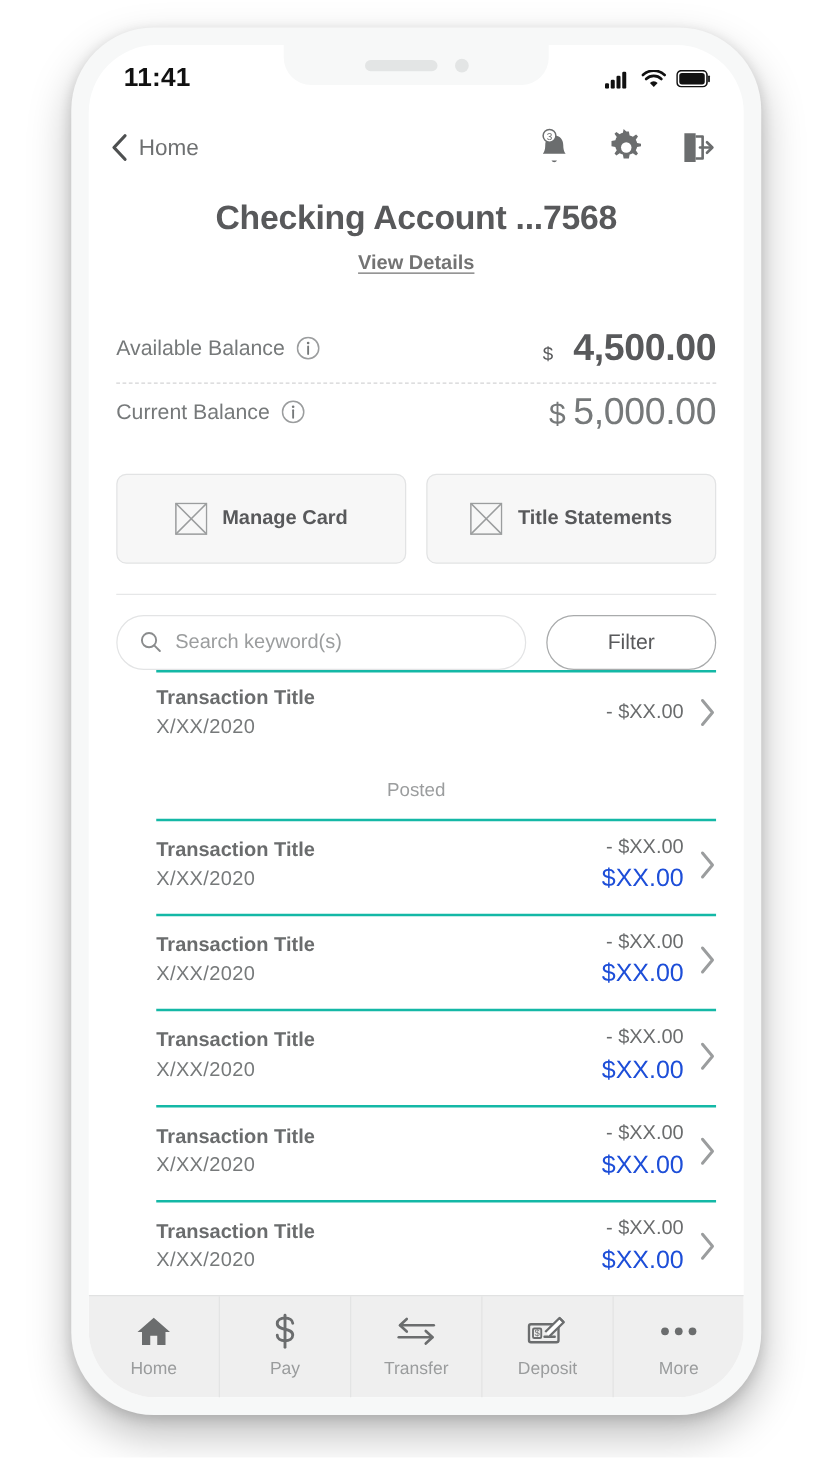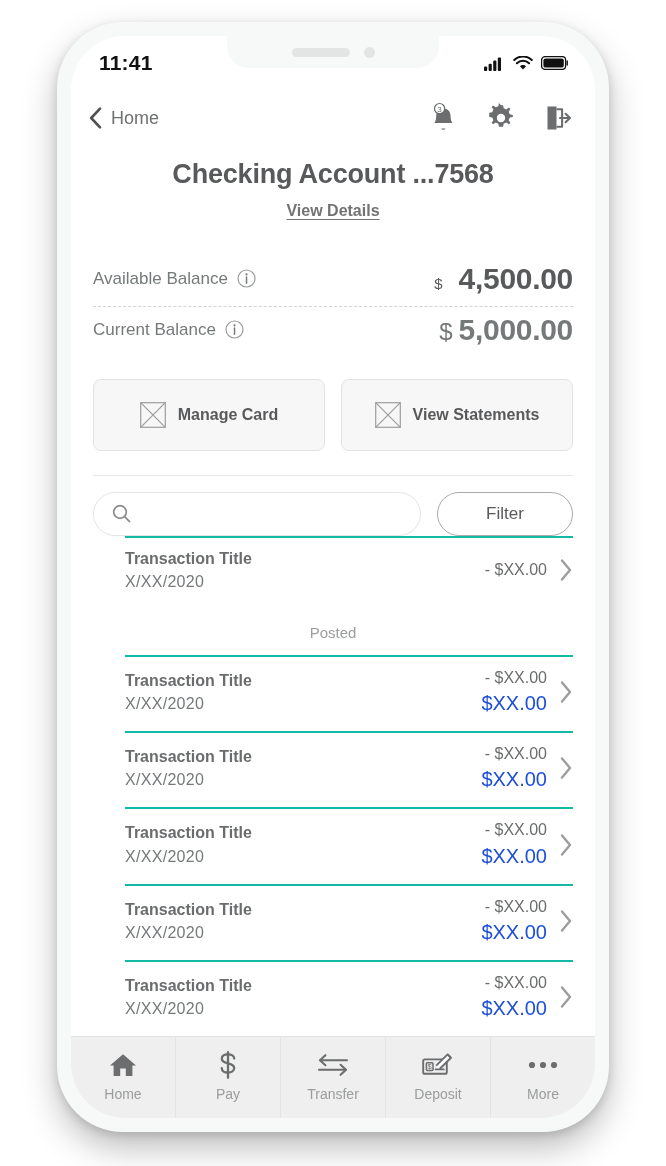--- a/index.html
+++ b/index.html
@@ -177,21 +177,21 @@
     font-size: 15px;
     margin-right: 4px;
   }
   .balance-amount .val {
     font-size: 30px;
     letter-spacing: -0.3px;
   }
   .balance-amount.primary .val { font-weight: bold; margin-left: 12px; }
   .balance-amount.secondary { color: #76797a; }
   .balance-amount.secondary .cur { font-size: 24px; margin-right: 6px; }
-  .balance-amount.secondary .val { font-weight: bold; text-align: right; }
+  .balance-amount.secondary .val { font-weight: normal; text-align: right; }
 
   
   .actions {
     flex: 0 0 auto;
     display: flex;
     gap: 16px;
     margin: 22px 22px 0;
   }
   .action-btn {
     flex: 1;
@@ -459,31 +459,32 @@
           <rect x="0.7" y="0.7" width="24.6" height="24.6" fill="none" stroke="#9b9d9e" stroke-width="1.2"></rect>
           <path d="M0.7 0.7 L25.3 25.3 M25.3 0.7 L0.7 25.3" stroke="#9b9d9e" stroke-width="1.2"></path>
         </svg>
         <span class="action-btn-label">Manage Card</span>
       </div>
       <div class="action-btn">
         <svg class="placeholder-box" width="26" height="26" viewBox="0 0 26 26">
           <rect x="0.7" y="0.7" width="24.6" height="24.6" fill="none" stroke="#9b9d9e" stroke-width="1.2"></rect>
           <path d="M0.7 0.7 L25.3 25.3 M25.3 0.7 L0.7 25.3" stroke="#9b9d9e" stroke-width="1.2"></path>
         </svg>
-        <span class="action-btn-label">View Statements</span>
+        <span class="action-btn-label">Title Statements</span>
       </div>
     </div>
 
     <div class="search-sep"></div>
     <div class="search-row">
       <div class="search-field">
         <svg width="19" height="19" viewBox="0 0 19 19">
           <circle cx="8" cy="8" r="6.3" fill="none" stroke="#8a8c8d" stroke-width="1.7"></circle>
           <path d="M12.6 12.6 L17.6 17.6" stroke="#8a8c8d" stroke-width="1.7" stroke-linecap="round"></path>
         </svg>
+        <input class="search-input" type="text" placeholder="Search keyword(s)" style="">
       </div>
       <button class="filter-btn">Filter</button>
     </div>
 
     <div class="tx-area">
       <div id="pending-rows">
           <div class="tx-row">
             <div class="tx-left">
               <div class="tx-title">Transaction Title</div>
               <div class="tx-date">X/XX/2020</div>

